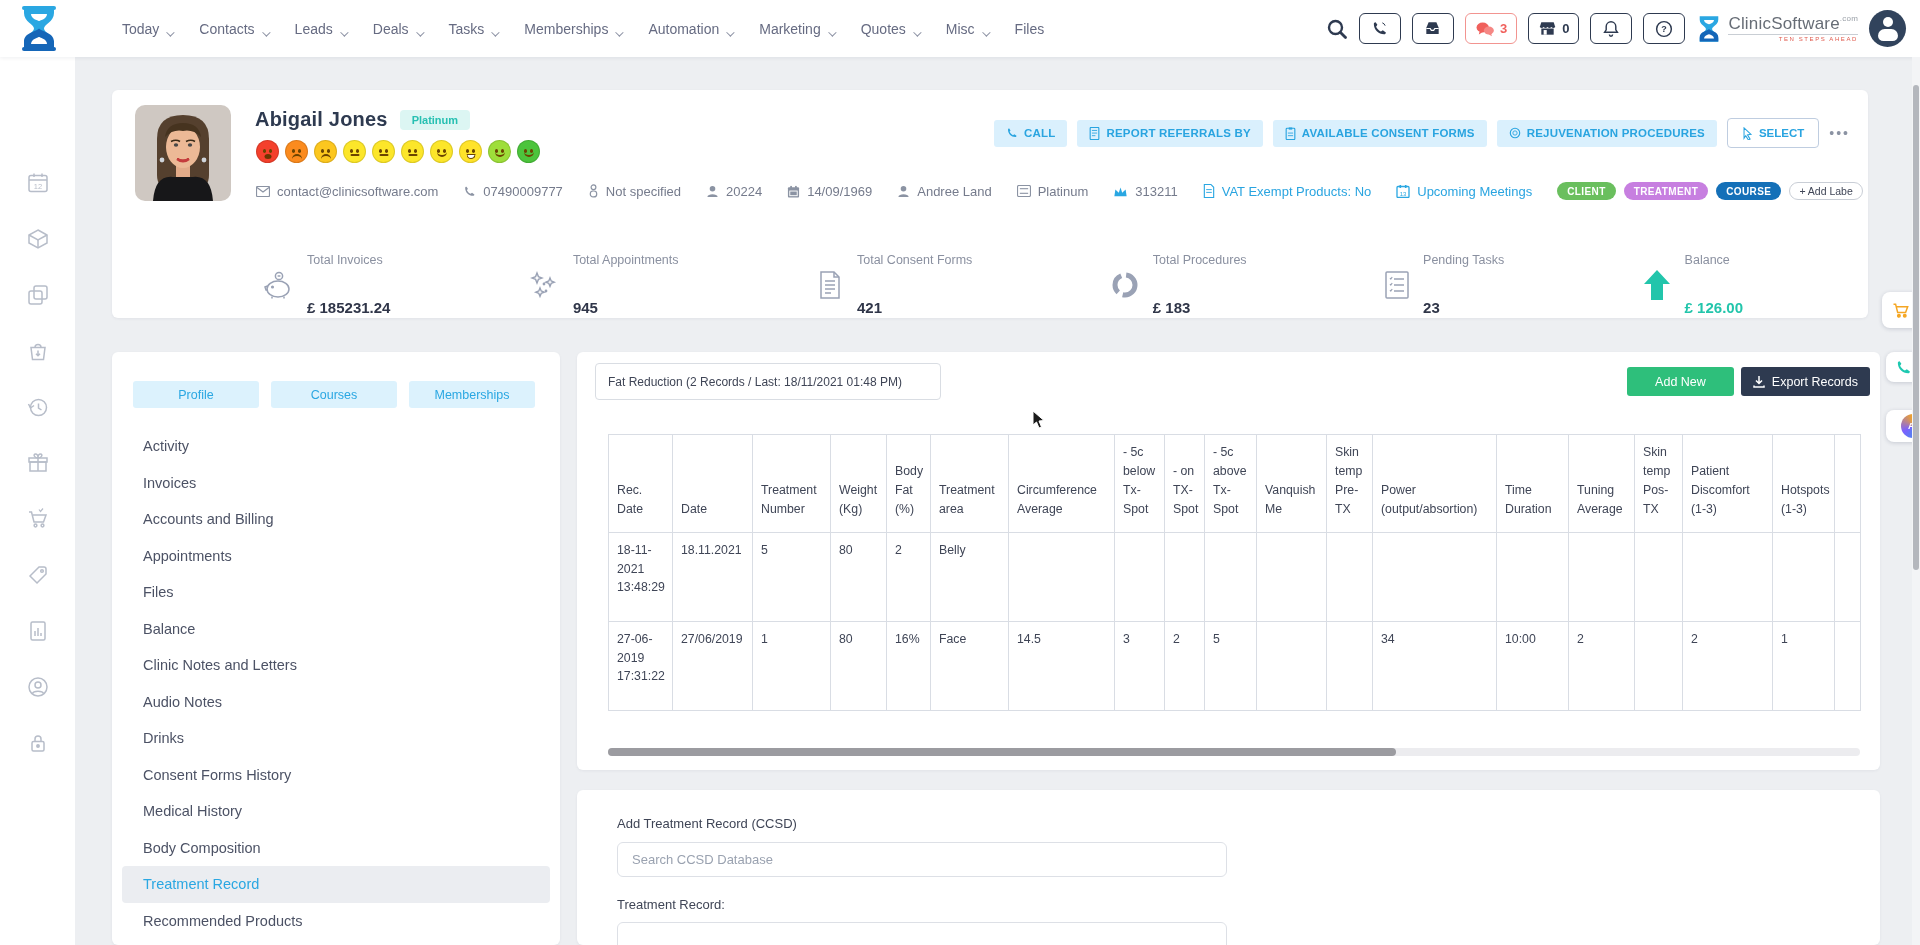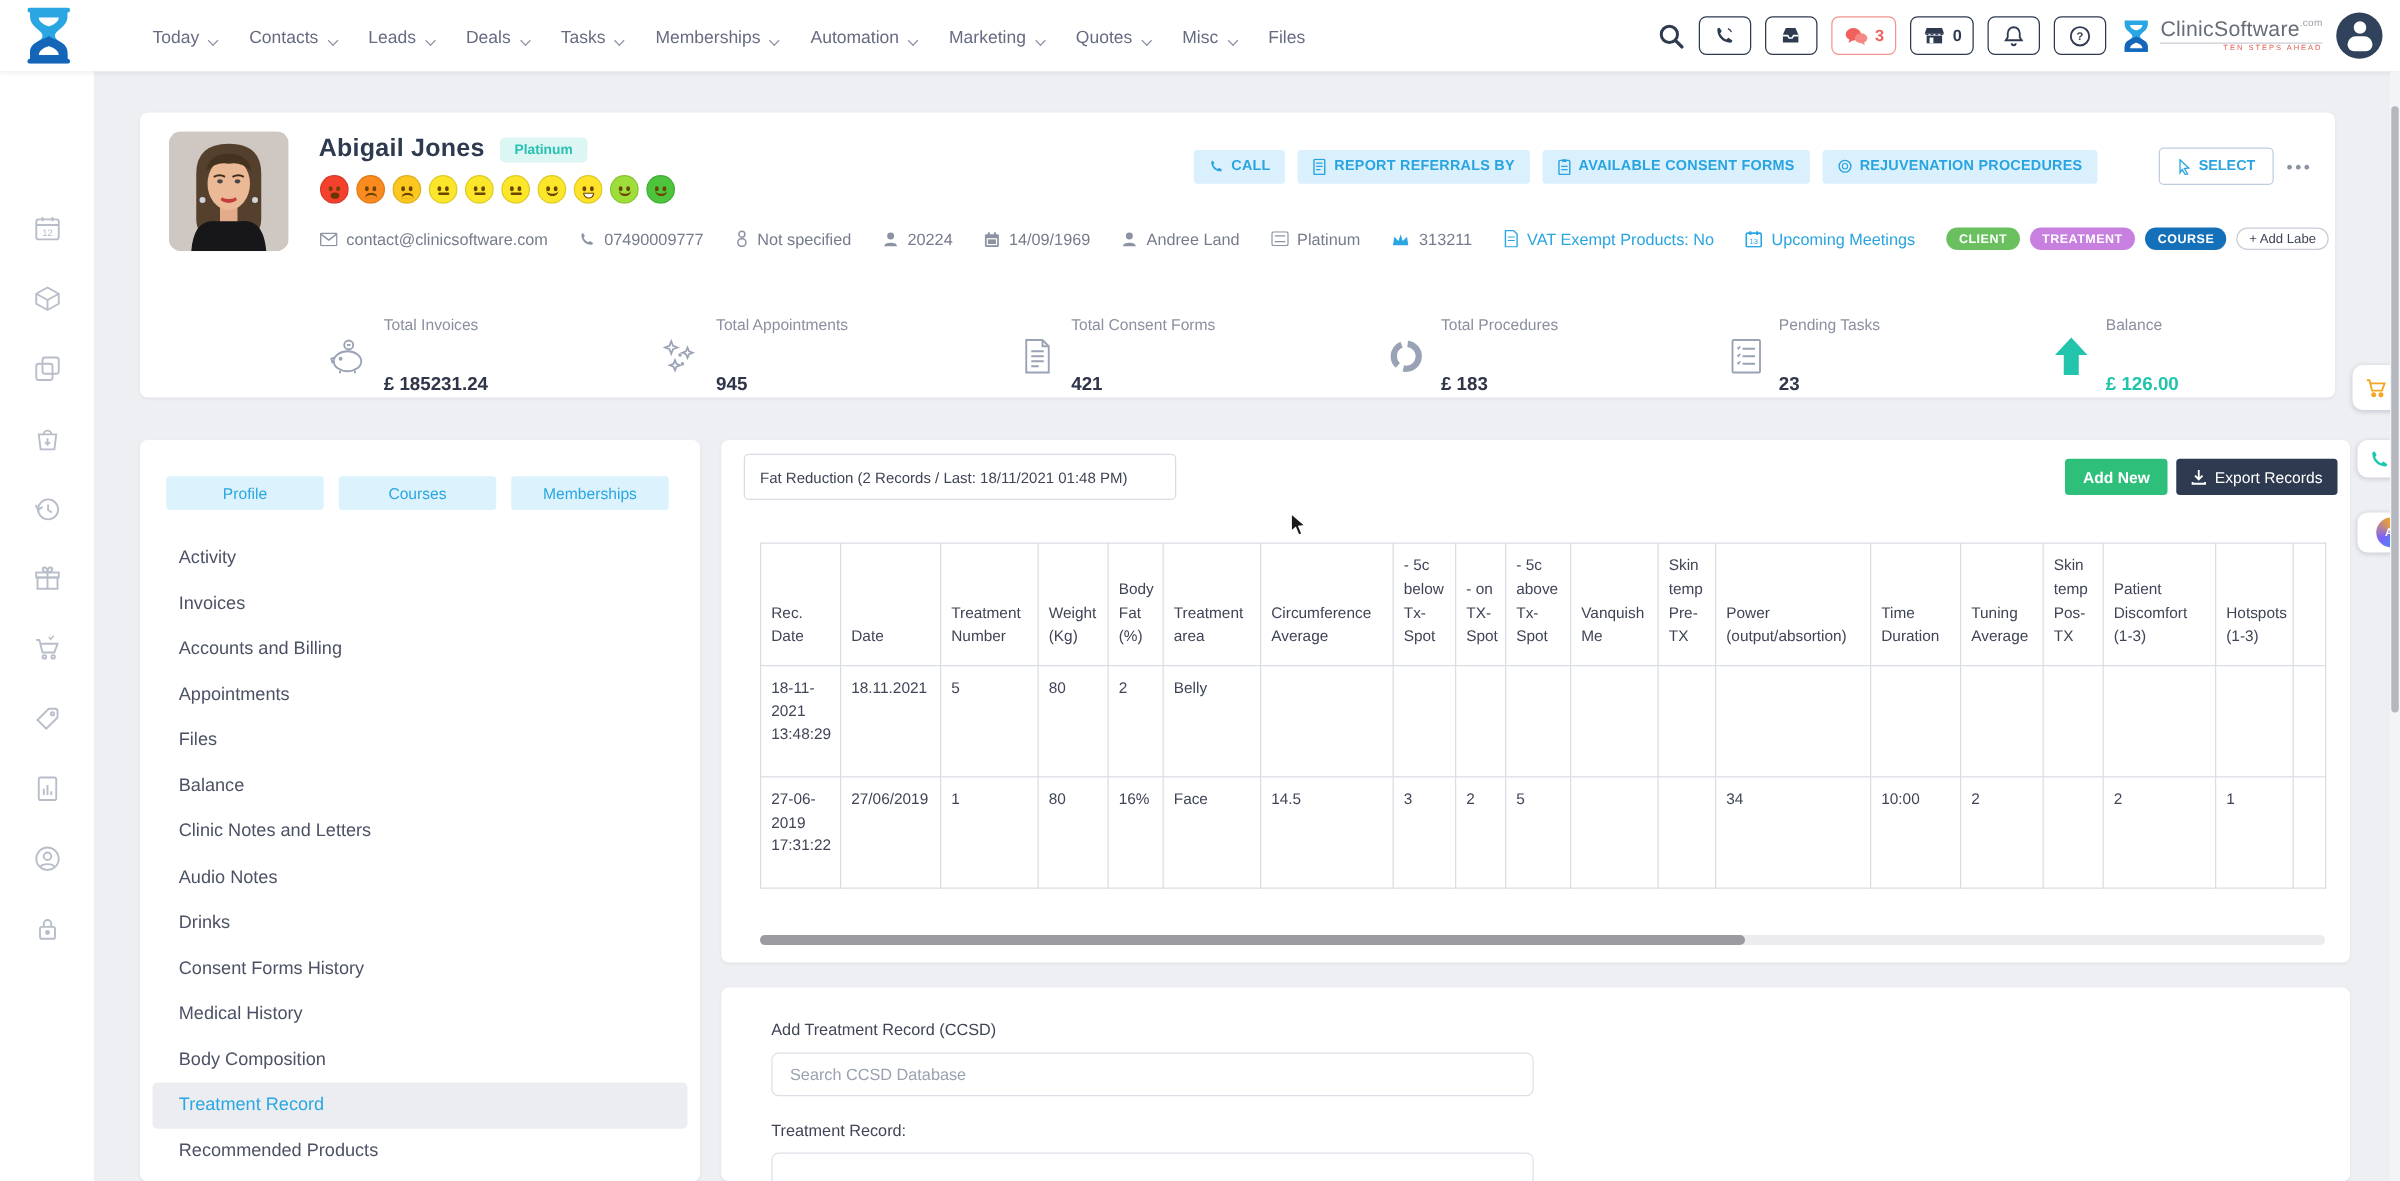--- a/index.html
+++ b/index.html
@@ -53,39 +53,39 @@
   .m-neutral b { bottom:6px; width:9px; height:2px; background:#6b4400; border-radius:1px; }
   .m-smile b { bottom:5px; width:10px; height:5px; border-bottom:2px solid #6b4400; border-radius:0 0 50% 50%/0 0 100% 100%; }
   .m-opensmile b { bottom:3px; width:9px; height:5px; background:#fff; border:1.5px solid #6b4400; border-top-width:1px; border-radius:0 0 9px 9px; }
   .contact-row { position:absolute; left:144px; top:92px; display:flex; align-items:center; gap:25px; white-space:nowrap; }
   .c-item { display:flex; align-items:center; gap:7px; font-size:13px; color:#757b8c; }
   .c-item.link { color:#29a4e0; cursor:pointer; }
   .lbl-badge { height:18px; display:flex; align-items:center; padding:0 10px; border-radius:9px; color:#fff; font-size:10px; font-weight:bold; letter-spacing:.4px; cursor:pointer; }
   .add-label { height:18px; display:flex; align-items:center; padding:0 9px; border:1px solid #c9ced6; border-radius:9px; color:#3f4556; font-size:10.5px; background:#fff; cursor:pointer; }
   .actions { position:absolute; right:18px; top:28px; display:flex; align-items:center; gap:10px; }
   .act-btn { height:27px; background:#daf0fd; color:#29a4e0; border:none; border-radius:3px; font-size:11.5px; font-weight:bold; font-family:inherit; display:flex; align-items:center; gap:6px; padding:0 12px; letter-spacing:.2px; cursor:pointer; }
-  .act-select { height:30px; background:#fff; border:1px solid #bfcde0; border-radius:4px; color:#29a4e0; font-size:11.5px; font-weight:bold; font-family:inherit; display:flex; align-items:center; gap:6px; padding:0 14px; cursor:pointer;margin-left:39px; }
+  .act-select { height:30px; background:#fff; border:1px solid #bfcde0; border-radius:4px; color:#29a4e0; font-size:11.5px; font-weight:bold; font-family:inherit; display:flex; align-items:center; gap:6px; padding:0 14px; cursor:pointer; }
   .act-more { color:#8b93a3; font-size:14px; letter-spacing:2px; cursor:pointer; }
   .stats { position:absolute; left:150px; right:125px; top:163px; display:flex; justify-content:space-between; }
   .stat { display:flex; align-items:center; gap:13px; }
   .stat-lbl { font-size:12.5px; color:#8a90a0; margin-bottom:5px; }
   .stat-val { font-size:15px; font-weight:bold; color:#303649;margin-top:32px; }
   .stat-val.teal { color:#22c5ab; }
 
   
   .tabs { position:absolute; left:21px; top:29px; display:flex; gap:12px; }
   .tab { width:126px; height:27px; background:#dcf2fd; color:#2aa7e2; font-size:12.5px; display:flex; align-items:center; justify-content:center; border-radius:3px; cursor:pointer; }
   .side-list { position:absolute; left:0; top:76px; width:100%; }
   .side-item { height:36.5px; display:flex; align-items:center; padding-left:21px; margin:0 10px; font-size:14.5px; color:#4c5265; border-radius:4px; cursor:pointer; }
   .side-item.active { background:#ebedf1; color:#2aa7e2; }
 
   
   .rec-select { position:absolute; left:18px; top:11px; width:346px; height:37px; border:1px solid #d9dde3; border-radius:4px; display:flex; align-items:center; padding:0 12px; font-size:12px; color:#3f4556; background:#fff; cursor:pointer; }
   .rec-btns { position:absolute; right:10px; top:15px; display:flex; gap:7px; }
-  .btn-addnew { height:29px; padding:0 14px; background:#2ebf7b; color:#fff; border:none; border-radius:3px; font-size:12.5px; font-family:inherit; cursor:pointer;font-weight:bold; }
+  .btn-addnew { height:29px; padding:0 28px; background:#2ebf7b; color:#fff; border:none; border-radius:3px; font-size:12.5px; font-family:inherit; cursor:pointer; }
   .btn-export { height:29px; padding:0 12px; background:#2e3a50; color:#fff; border:none; border-radius:3px; font-size:12.5px; font-family:inherit; display:flex; align-items:center; gap:7px; cursor:pointer; }
   table.tx { position:absolute; left:31px; top:82px; width:1252px; table-layout:fixed; border-collapse:collapse; }
   table.tx th, table.tx td { border:1px solid #d9dde4; font-size:12.3px; color:#3f4556; text-align:left; padding:8px 8px; overflow:hidden; }
   table.tx th { height:94px; vertical-align:bottom; padding-bottom:13px; font-weight:normal; line-height:1.55; }
   table.tx td { height:89px; vertical-align:top; line-height:1.5; }
   .hscroll { position:absolute; left:31px; top:396px; width:1252px; height:8px; background:#ececef; border-radius:4px; }
   .hscroll .thumb { position:absolute; left:0; top:0; width:788px; height:8px; background:#9b9ba0; border-radius:4px; cursor:grab; }
 
   
   .form-lbl { position:absolute; left:40px; font-size:13px; color:#3f4556; }

